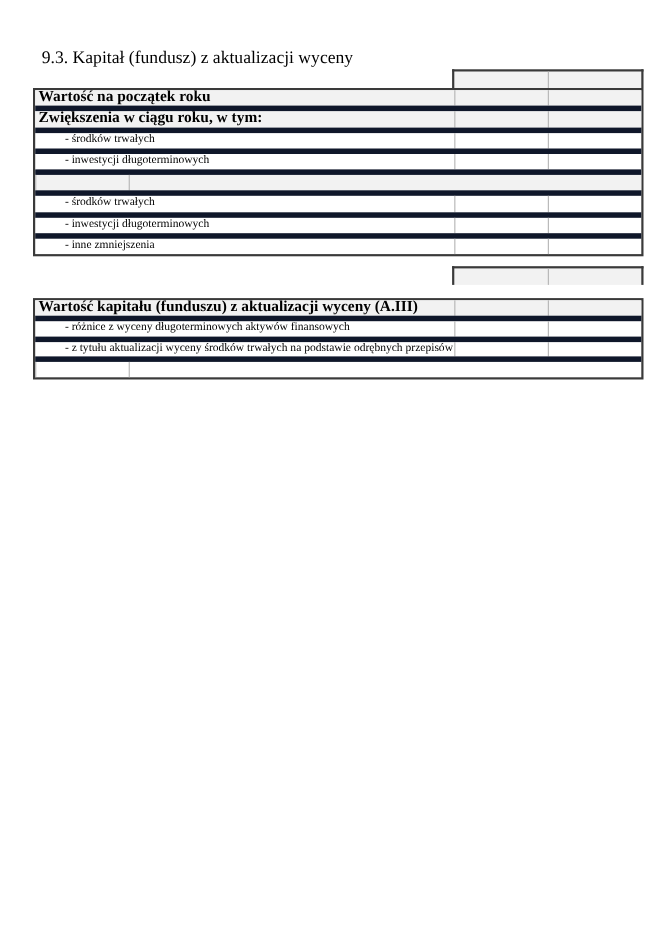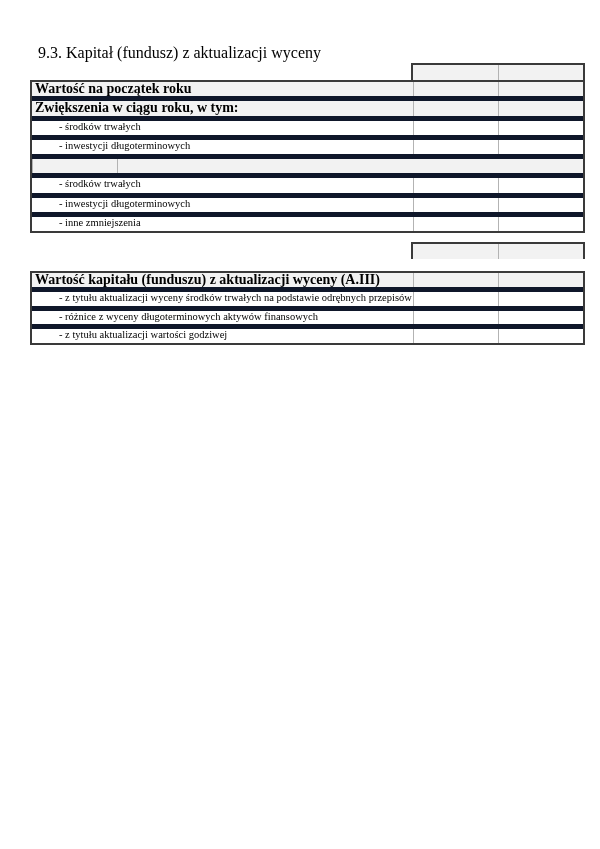--- a/index.html
+++ b/index.html
@@ -193,37 +193,33 @@
 
   <div class="trow shaded">
     <div class="label-full">Wartość kapitału (funduszu) z aktualizacji wyceny (A.III)</div>
     <div class="vcell"></div>
     <div class="vcell"></div>
   </div>
 
   <div class="trow">
     <div class="label-indent-wrap">
       <div class="indent-cell"></div>
+      <div class="text-cell">- różnice z wyceny długoterminowych aktywów finansowych</div>
+    </div>
+    <div class="vcell"></div>
+    <div class="vcell"></div>
+  </div>
+
+  <div class="trow">
+    <div class="label-indent-wrap">
+      <div class="indent-cell"></div>
       <div class="text-cell">- z tytułu aktualizacji wyceny środków trwałych na podstawie odrębnych przepisów</div>
     </div>
     <div class="vcell"></div>
     <div class="vcell"></div>
   </div>
 
   <div class="trow">
-    <div class="label-indent-wrap">
-      <div class="indent-cell"></div>
-      <div class="text-cell">- różnice z wyceny długoterminowych aktywów finansowych</div>
-    </div>
-    <div class="vcell"></div>
-    <div class="vcell"></div>
-  </div>
-
-  <div class="trow">
-    <div class="label-indent-wrap">
-      <div class="indent-cell"></div>
-      <div class="text-cell">- z tytułu aktualizacji wartości godziwej</div>
-    </div>
     <div class="vcell"></div>
     <div class="vcell"></div>
   </div>
 
 </div>
 
 </body></html>

